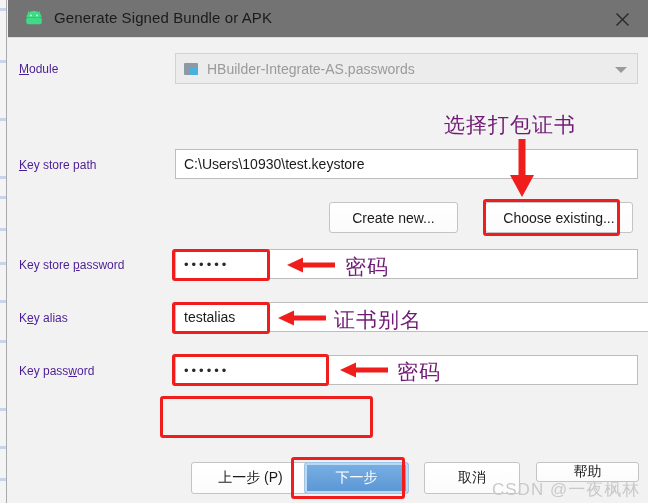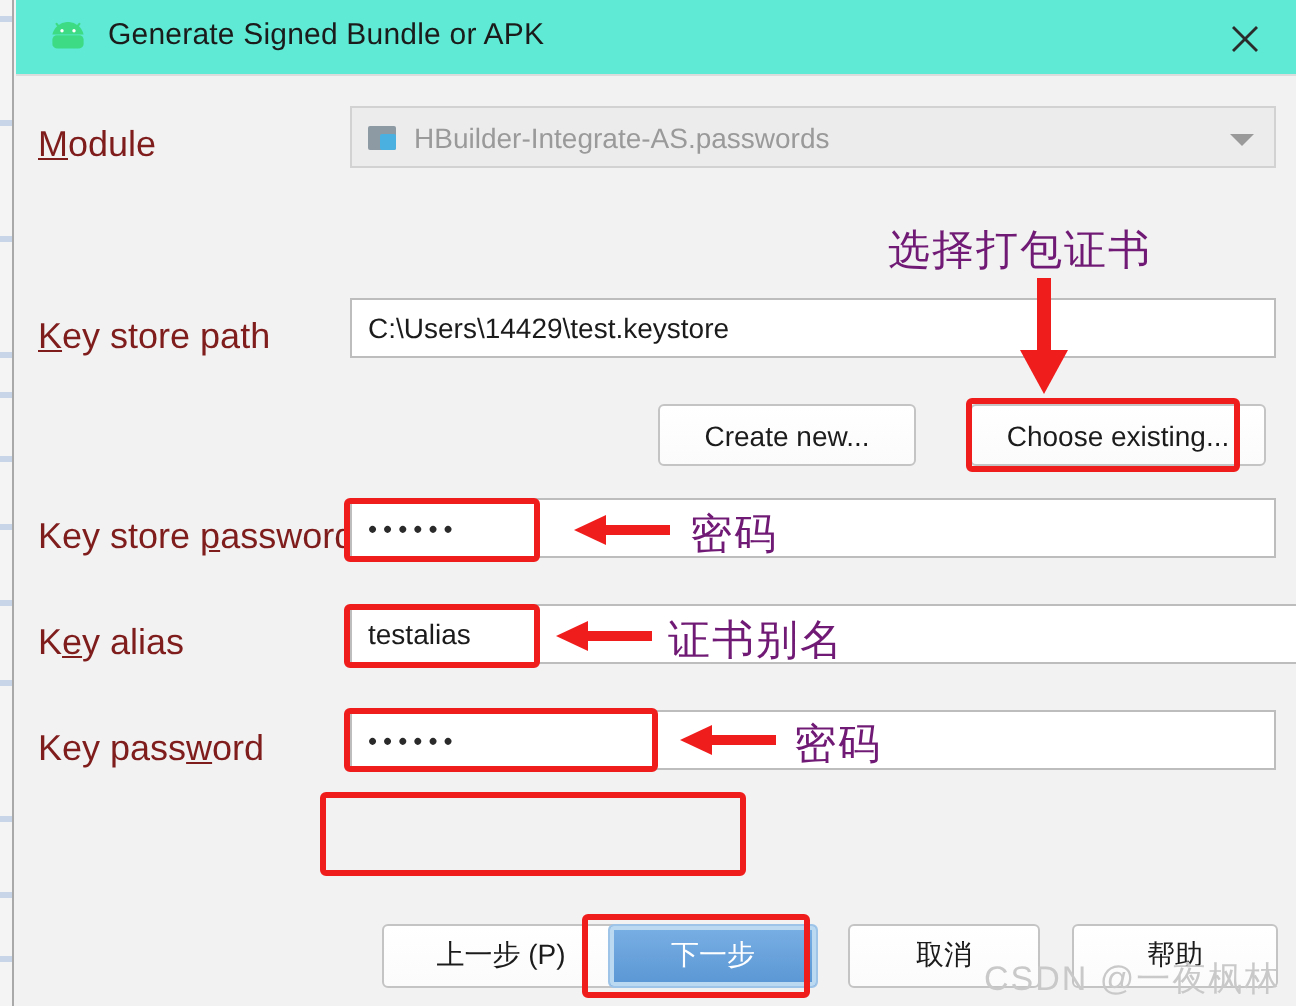--- a/index.html
+++ b/index.html
@@ -34,21 +34,21 @@
     width: 6px;
     height: 3px;
     background: #c8d4e8;
   }
 
   
   .titlebar {
     position: absolute;
     left: 8px; top: 0;
     width: 640px; height: 38px;
-    background: #5eead4;
+    background: #737373;
     border-bottom: 1px solid #dcdcdc;
     box-sizing: border-box;
   }
   .android-icon {
     position: absolute;
     left: 16px; top: 11px;
     width: 20px; height: 16px;
   }
   .title-text {
     position: absolute;
@@ -72,22 +72,22 @@
   
   .form {
     position: absolute;
     left: 8px; top: 39px;
     width: 640px; height: 464px;
     background: #f2f2f2;
   }
 
   .label {
     position: absolute;
-    font-size: 18px;
-    color: #7f1d1d;
+    font-size: 12px;
+    color: #4c1d95;
     white-space: nowrap;
   }
   .label u { text-decoration: underline; text-underline-offset: 1px; }
 
   .field {
     position: absolute;
     box-sizing: border-box;
     background: #ffffff;
     border: 1px solid #bdbdbd;
     font-size: 14px;
@@ -270,21 +270,21 @@
       <span class="module-glyph">
         <span class="back"></span>
           <span class="front"></span>
       </span>
       <span>HBuilder-Integrate-AS.passwords</span>
       <span class="caret"></span>
     </div>
 
     <span class="label" style="left:11px; top:119px;"><u>K</u>ey store path</span>
     <div class="field" style="left:167px; top:110px; width:463px; height:30px;">
-      <span>C:\Users\14429\test.keystore</span>
+      <span>C:\Users\10930\test.keystore</span>
     </div>
 
     <div class="btn" style="left:321px; top:163px; width:129px; height:31px;">
       <span>Create new...</span>
     </div>
     <div class="btn" style="left:477px; top:163px; width:148px; height:31px;">
       <span>Choose existing...</span>
     </div>
 
     <span class="label" style="left:11px; top:219px;">Key store <u>p</u>assword</span>
@@ -311,21 +311,21 @@
 
     <div class="btn" style="left:183px; top:423px; width:119px; height:32px;">
       <span>上一步 (P)</span>
     </div>
     <div class="btn primary" style="left:296px; top:423px; width:105px; height:32px;">
       <span>下一步</span>
     </div>
     <div class="btn" style="left:416px; top:423px; width:96px; height:32px;">
       <span>取消</span>
     </div>
-    <div class="btn" style="left:528px; top:423px; width:103px; height:32px;">
+    <div class="btn" style="left:528px; top:423px; width:103px; height:20px;">
       <span>帮助</span>
     </div>
 
   </div>
 
   <div class="ann-text" style="left:444px; top:111px;">选择打包证书</div>
   <svg class="arrow" style="left:500px; top:139px;" width="44" height="62" viewBox="0 0 44 62">
     <path d="M22 0 L22 40" stroke="#f01d1d" stroke-width="7" stroke-linecap="butt"></path>
     <path d="M10 36 L22 58 L34 36 Z" fill="#f01d1d"></path>
   </svg>

